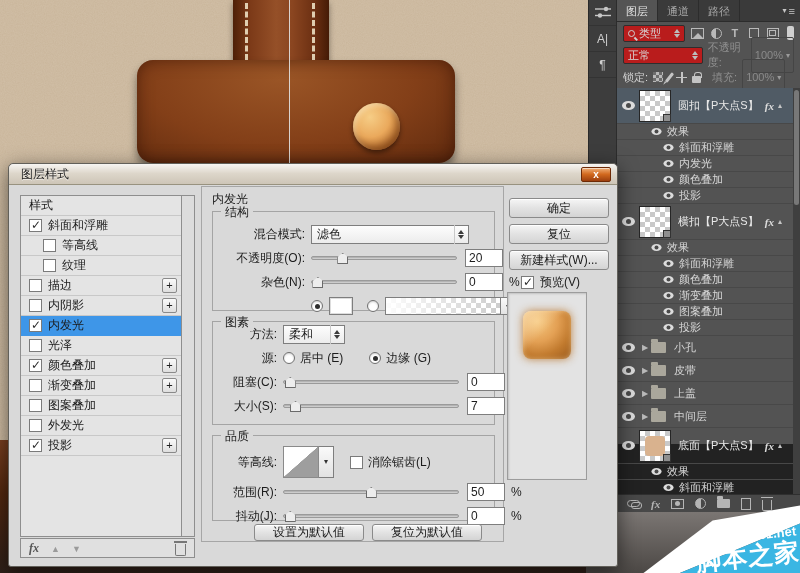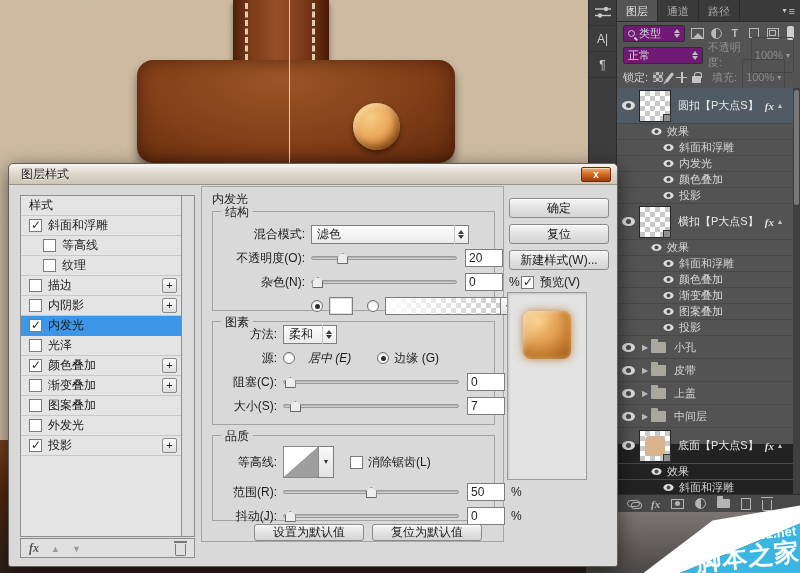--- a/index.html
+++ b/index.html
@@ -45,21 +45,21 @@
   #workspace { left:586px; top:512px; width:214px; height:61px; background:linear-gradient(180deg,#7b7673,#4c4845); z-index:2; }
 
   
   #layers-panel { left:616px; top:0; width:184px; height:444px; background:#535353; border-left:1px solid #2c2c2c; z-index:3; font-size:11px; color:#d6d6d6; }
   .lp-tabs { height:22px; background:#3a3a3a; display:flex; align-items:stretch; border-bottom:1px solid #2c2c2c; }
   .lp-tab { padding:0 9px; line-height:22px; color:#a6a6a6; border-right:1px solid #2c2c2c; }
   .lp-tab.active { background:#545454; color:#e2e2e2; }
   .lp-menu { margin-left:auto; display:flex; align-items:center; gap:2px; padding:0 6px; color:#c6c6c6; }
   .lp-menu .v { font-size:8px; } .lp-menu .b { font-size:11px; letter-spacing:-1px; }
   .lp-row { height:22px; display:flex; align-items:center; padding:0 6px; gap:5px; }
-  .darkbox { background:#701a75; border:1px solid #2e2e2e; border-radius:2px; height:17px; display:flex; align-items:center; padding:0 4px; color:#d8d8d8; }
+  .darkbox { background:#b91c1c; border:1px solid #2e2e2e; border-radius:2px; height:17px; display:flex; align-items:center; padding:0 4px; color:#d8d8d8; }
   .dim { color:#8f8f8f; }
   .dimbox { border:1px solid #454545; color:#8a8a8a; height:16px; display:flex; align-items:center; padding:17px 3px; border-radius:2px; gap:3px; }
   .dd { font-size:8px; color:#9a9a9a; }
   .spin-dk { display:flex; flex-direction:column; gap:1px; margin-left:auto; padding-left:4px; }
   .spin-dk i { width:0; height:0; border:3px solid transparent; display:block; }
   .spin-dk i.u { border-bottom:4px solid #bdbdbd; }
   .spin-dk i.d { border-top:4px solid #bdbdbd; }
 
   .i-search { width:7px; height:7px; border:1px solid #cfcfcf; border-radius:50%; position:relative; flex:none; }
   .i-search::after { content:""; position:absolute; width:4px; height:1.5px; background:#cfcfcf; transform:rotate(45deg); left:5px; top:7px; }
@@ -597,32 +597,32 @@
           <span class="radio"></span>
           <span class="gradbox" style="margin-left:6px;"></span>
           <span class="dbtn"></span>
         </div>
       </div>
 
       <div class="group" style="top:134px; height:104px; padding-top:0;">
         <span class="legend">图素</span>
         <div class="srow">
           <span class="slabel w64">方法:</span>
-          <span class="select" style="width:54px;">
+          <span class="select" style="width:62px;">
             <span>柔和</span>
             <span class="spin">
                 <i class="u"></i>
                 <i class="d"></i>
               </span>
           </span>
         </div>
         <div class="srow">
           <span class="slabel w64">源:</span>
           <span class="radio"></span>
-          <span style="margin:0 26px 0 13px;font-style:italic;">居中 (E)</span>
+          <span style="margin:0 26px 0 5px;">居中 (E)</span>
           <span class="radio on"></span>
           <span style="margin-left:5px;">边缘 (G)</span>
         </div>
         <div class="srow">
           <span class="slabel w64">阻塞(C):</span>
           <span class="slider wide">
               <span class="track"></span>
               <span class="knob" style="left:1%;"></span>
             </span>
           <span class="valbox">0</span>

